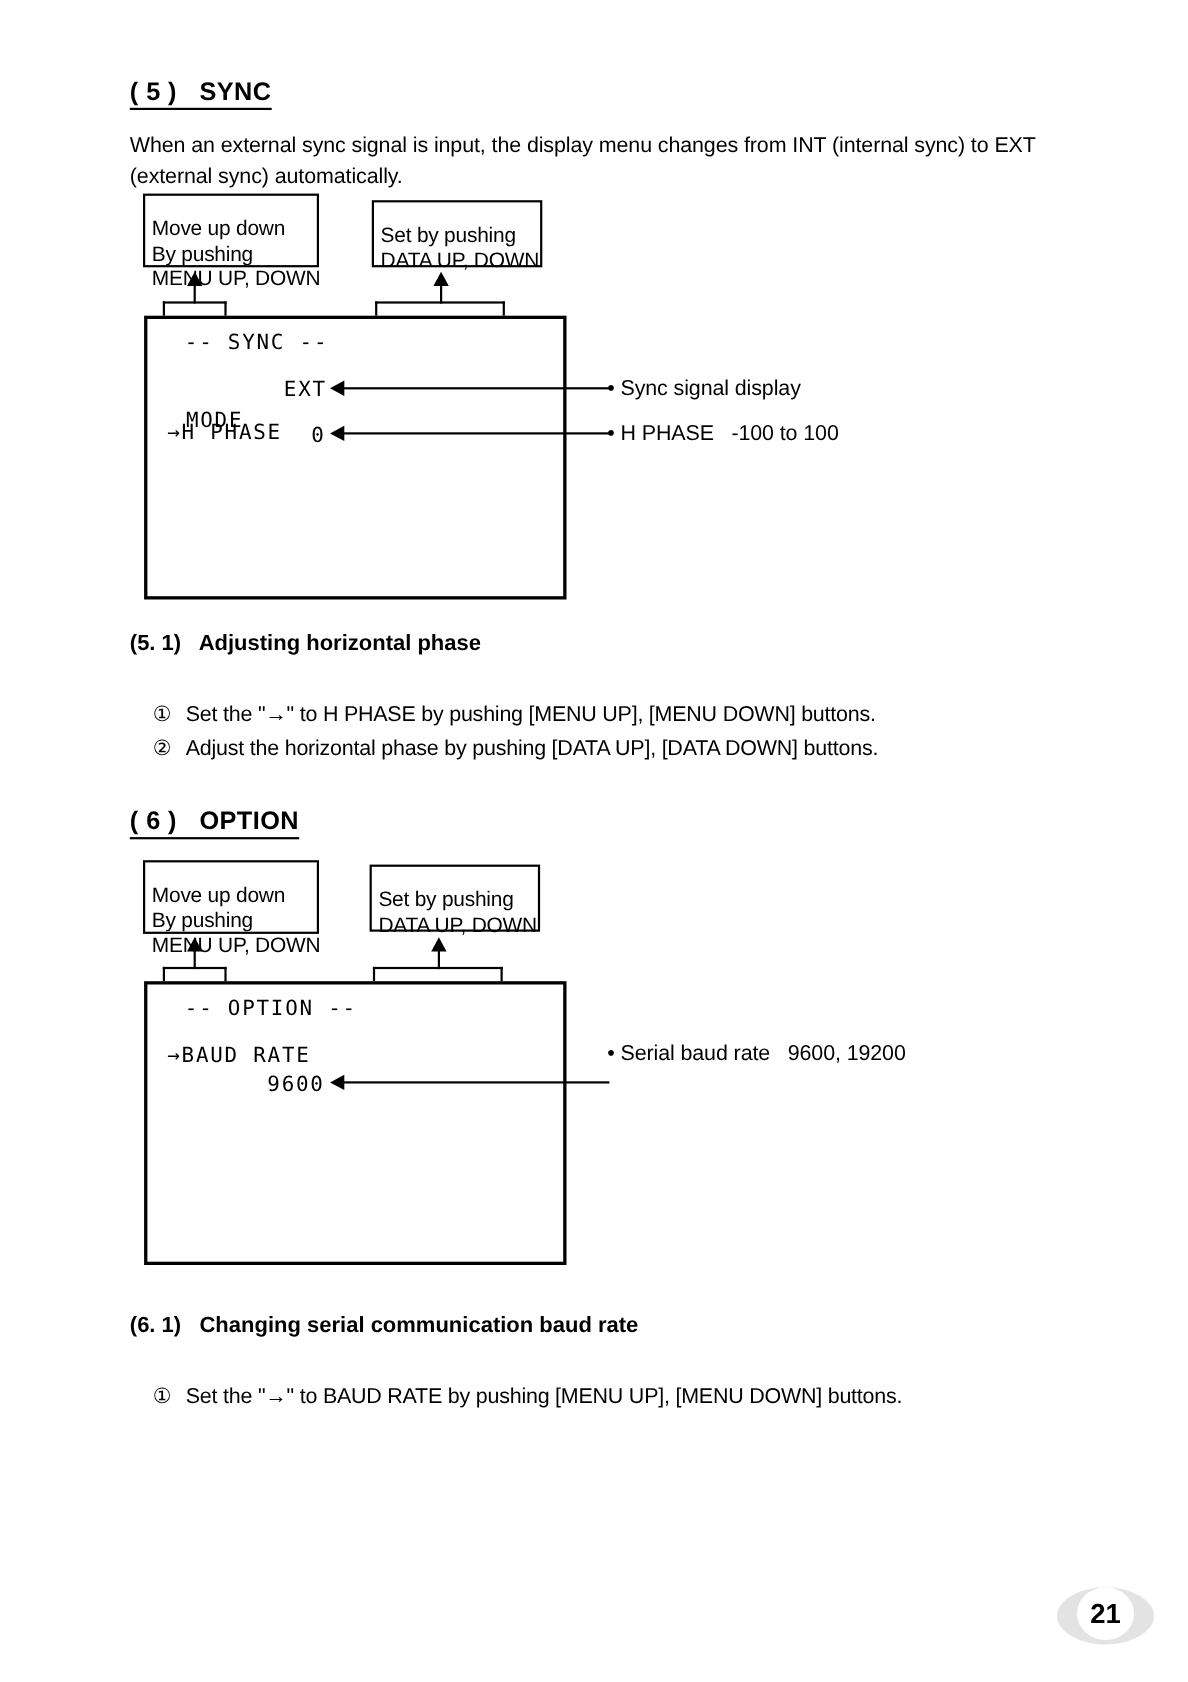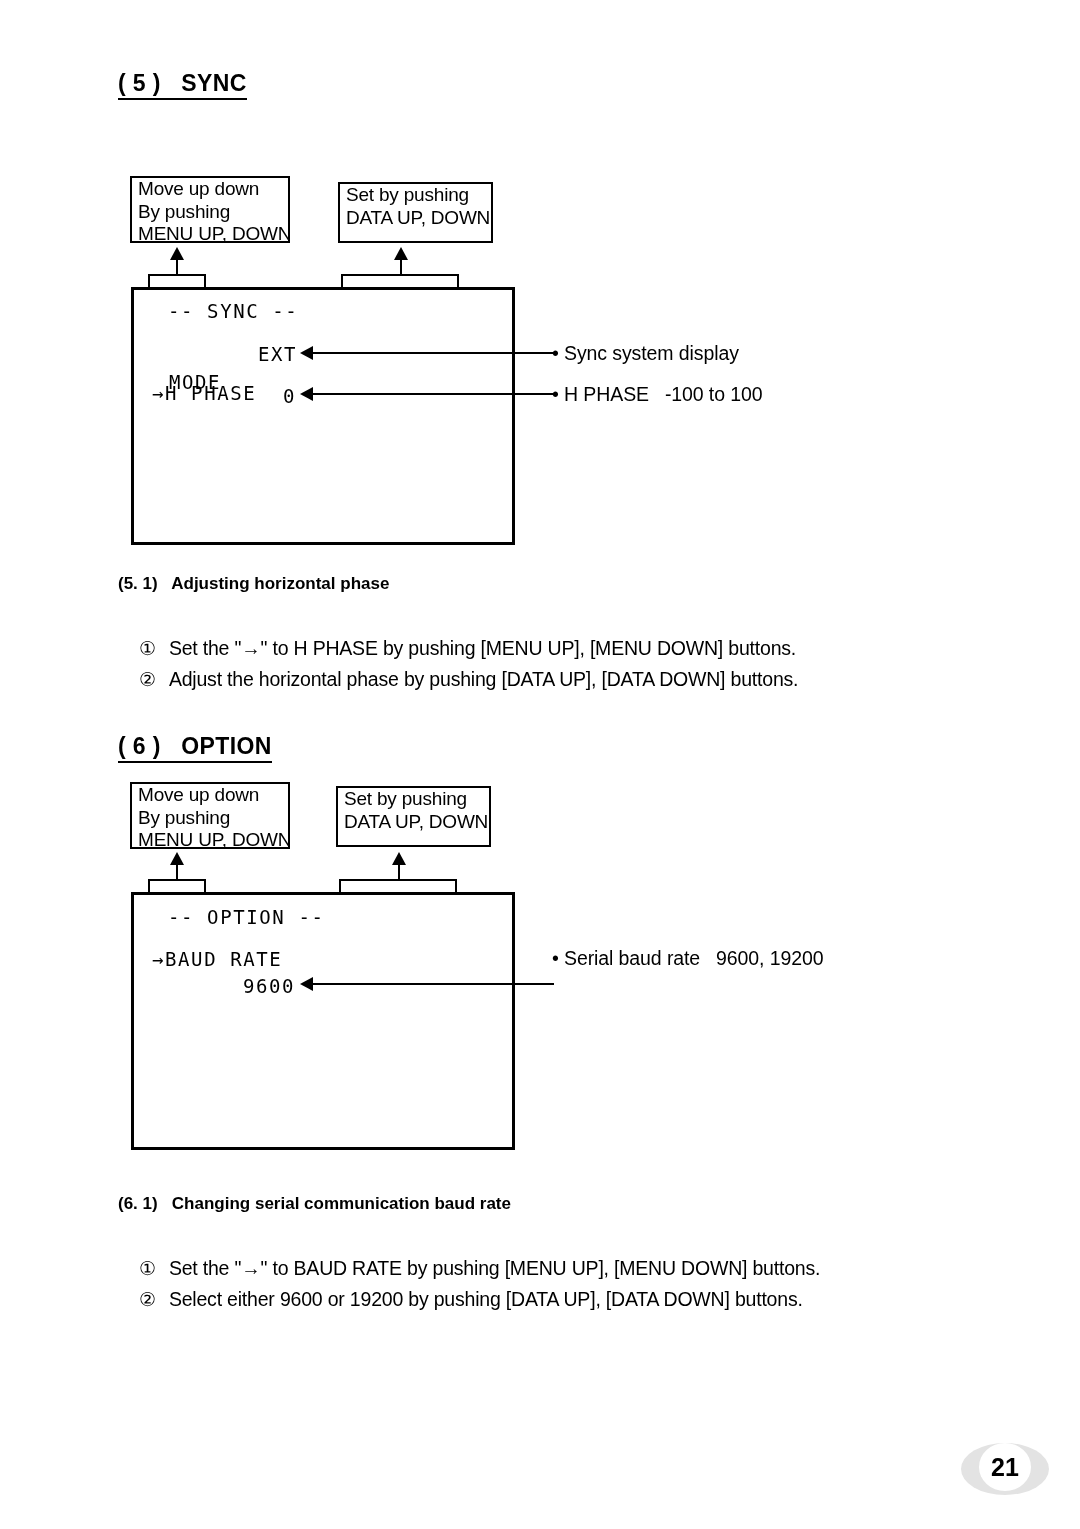--- a/index.html
+++ b/index.html
@@ -36,21 +36,21 @@
   .intro {
     position: absolute;
     font-size: 19.5px;
     line-height: 1.45;
     letter-spacing: -0.1px;
   }
 
   
   .sub-heading {
     position: absolute;
-    font-size: 17px;
+    font-size: 20px;
     font-weight: bold;
     white-space: pre;
   }
 
   
   .step {
     position: absolute;
     font-size: 19.5px;
     white-space: pre;
     letter-spacing: -0.2px;
@@ -61,21 +61,21 @@
     width: 30px;
   }
 
   
   .callout {
     position: absolute;
     border: 2.2px solid #000;
     box-sizing: border-box;
     font-size: 19px;
     line-height: 1.19;
-    padding: 0 5px 4px 6px;
+    padding: 20px 5px 4px 6px;
     white-space: pre;
     letter-spacing: -0.2px;
     background: #fff;
   }
 
   
   .monitor {
     position: absolute;
     border: 3px solid #000;
     box-sizing: border-box;
@@ -150,20 +150,21 @@
     font-weight: bold;
   }
 </style>
 </head>
 <body>
 
 <div class="page">
 
   <div class="sec-heading" style="left:118px; top:72px;">( 5 )   SYNC</div>
 
+  <div class="intro" style="left:118px; top:118px; width:900px;">When an external sync signal is input, the display menu changes from INT (internal sync) to EXT (external sync) automatically.</div>
 
   <div class="callout" style="left:130px; top:176px; width:160px; height:67px;">Move up down
 By pushing
 MENU UP, DOWN</div>
 
   <div class="callout" style="left:338px; top:182px; width:155px; height:61px;">Set by pushing
 DATA UP, DOWN</div>
 
   <div class="arrow-up" style="left:170px; top:247px;"></div>
   <div class="vline" style="left:176px; top:258px; height:18px;"></div>
@@ -180,21 +181,21 @@
   <div class="monitor" style="left:131px; top:287px; width:384px; height:258px;"></div>
 
   <div class="osd" style="left:168px; top:300px;">-- SYNC --</div>
   <div class="osd" style="left:169px; top:343px;margin-top:28px;">MODE</div>
   <div class="osd" style="left:258px; top:343px;">EXT</div>
   <div class="osd" style="left:152px; top:382px;">→H PHASE</div>
   <div class="osd" style="left:283px; top:385px;">0</div>
 
   <div class="arrow-left" style="left:300px; top:346px;"></div>
   <div class="hline" style="left:312px; top:352px; width:242px;"></div>
-  <div class="annot" style="left:552px; top:342px;">• Sync system display</div>
+  <div class="annot" style="left:552px; top:342px;">• Sync signal display</div>
 
   <div class="arrow-left" style="left:300px; top:387px;"></div>
   <div class="hline" style="left:312px; top:393px; width:242px;"></div>
   <div class="annot" style="left:552px; top:383px;">• H PHASE   -100 to 100</div>
 
   <div class="sub-heading" style="left:118px; top:574px;">(5. 1)   Adjusting horizontal phase</div>
 
   <div class="step" style="left:118px; top:614px;">
     <span class="circnum">①</span><span>Set the "→" to H PHASE by pushing [MENU UP], [MENU DOWN] buttons.</span>
   </div>
@@ -231,21 +232,18 @@
 
   <div class="arrow-left" style="left:300px; top:977px;"></div>
   <div class="hline" style="left:312px; top:983px; width:242px;"></div>
   <div class="annot" style="left:552px; top:947px;text-align:right;">• Serial baud rate   9600, 19200</div>
 
   <div class="sub-heading" style="left:118px; top:1194px;">(6. 1)   Changing serial communication baud rate</div>
 
   <div class="step" style="left:118px; top:1234px;">
     <span class="circnum">①</span><span>Set the "→" to BAUD RATE by pushing [MENU UP], [MENU DOWN] buttons.</span>
   </div>
-  <div class="step" style="left:118px; top:1265px;">
-    <span class="circnum">②</span><span>Select either 9600 or 19200 by pushing [DATA UP], [DATA DOWN] buttons.</span>
-  </div>
 
   <div class="page-badge" style="left:961px; top:1443px;">
     <div class="inner">21</div>
   </div>
 
 </div>
 
 </body></html>

